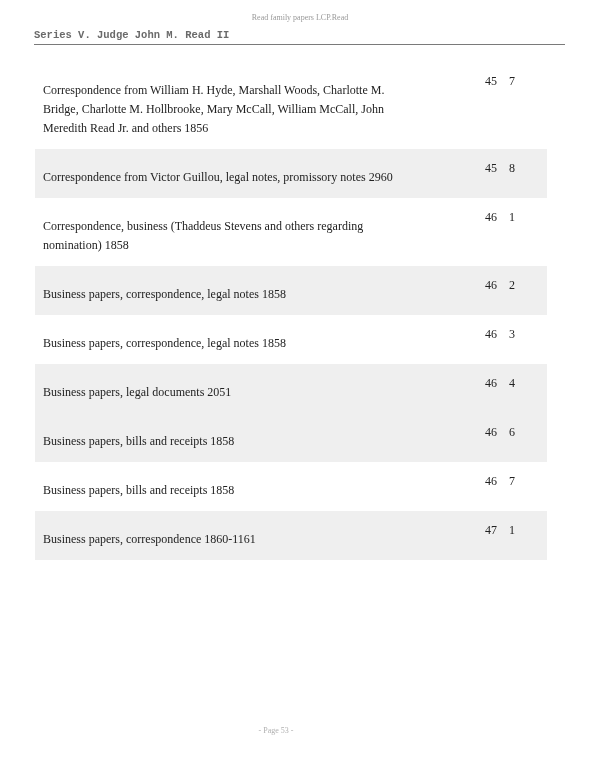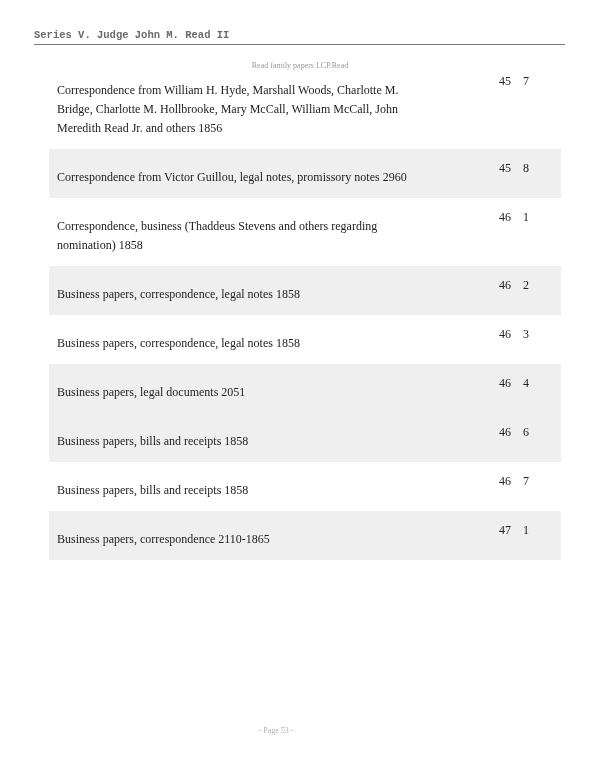--- a/index.html
+++ b/index.html
@@ -1,30 +1,30 @@
 <!DOCTYPE html>
 <html><head>
 <meta charset="utf-8">
 <style>
   html, body { margin: 0; padding: 0; background: #ffffff; }
   body { width: 600px; height: 776px; position: relative; overflow: hidden; }
   .running-head {
     position: absolute; top: 13px; left: 0; width: 600px; text-align: center;
-    font-family: "Liberation Serif", serif; font-size: 8px; color: #9a9a9a; margin-top: 48px;
+    font-family: "Liberation Serif", serif; font-size: 8px; color: #9a9a9a;
   }
   .series-title {
     position: absolute; top: 29px; left: 34px;
     font-family: Liberation Mono, monospace; font-size: 10.5px; font-weight: bold; color: #6a6a6a;
   }
   .rule {
     position: absolute; top: 44px; left: 34px; width: 531px; height: 0;
     border-top: 1.5px solid #7a7a7a;
   }
   .table {
-    position: absolute; top: 62px; left: 49px; width: 512px;
+    position: absolute; top: 62px; left: 35px; width: 512px;
   }
   .row {
     position: relative; display: flex; box-sizing: border-box;
     font-family: "Liberation Serif", serif; font-size: 12px; color: #222;
     line-height: 19px;
   }
   .row.shaded { background: #efefef; }
   .desc { width: 360px; padding: 19px 0 11px 8px; box-sizing: content-box; }
   .box { position: absolute; left: 398px; top: 10px; width: 20px; text-align: center; margin-left: 48px; }
   .folder { position: absolute; left: 470px; top: 10px; width: 14px; text-align: center; }
@@ -87,19 +87,19 @@
     </div>
     <div class="row shaded">
       <div class="box">46</div>
       <div class="folder">8</div>
     </div>
     <div class="row">
       <div class="box">46</div>
       <div class="folder">9</div>
     </div>
     <div class="row shaded">
-      <div class="desc">Business papers, correspondence 2110-1865</div>
+      <div class="desc">Business papers, correspondence 1860-1161</div>
       <div class="box">47</div>
       <div class="folder">1</div>
     </div>
   </div>
 
 <div class="footer">- Page 53 -</div>
 
 </body></html>

